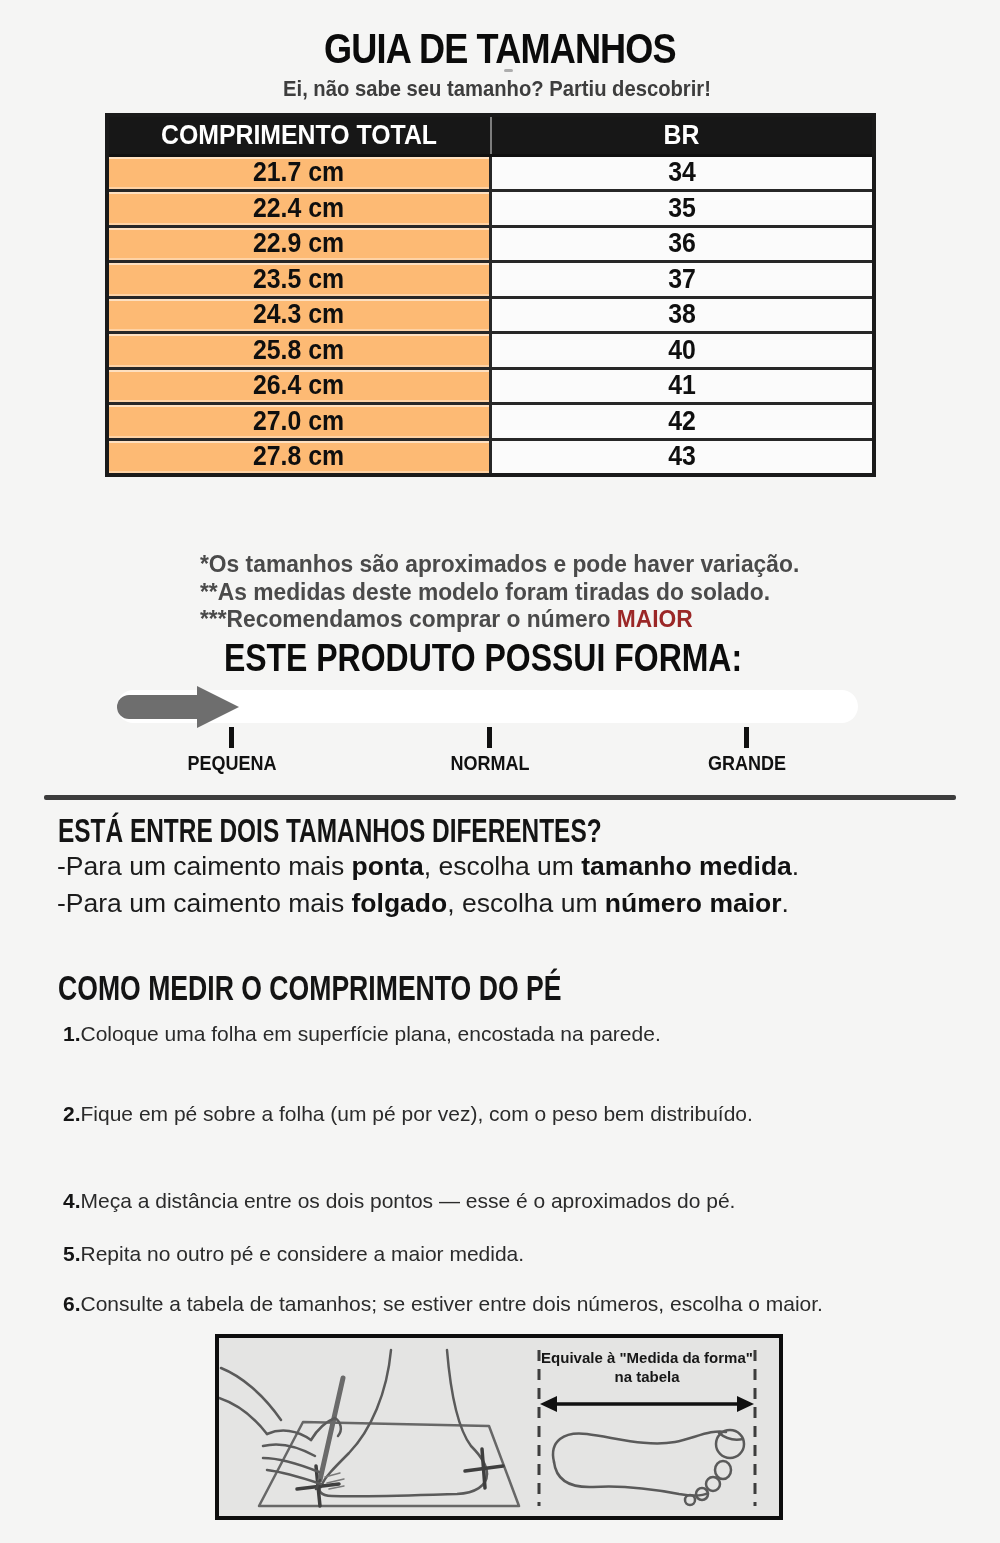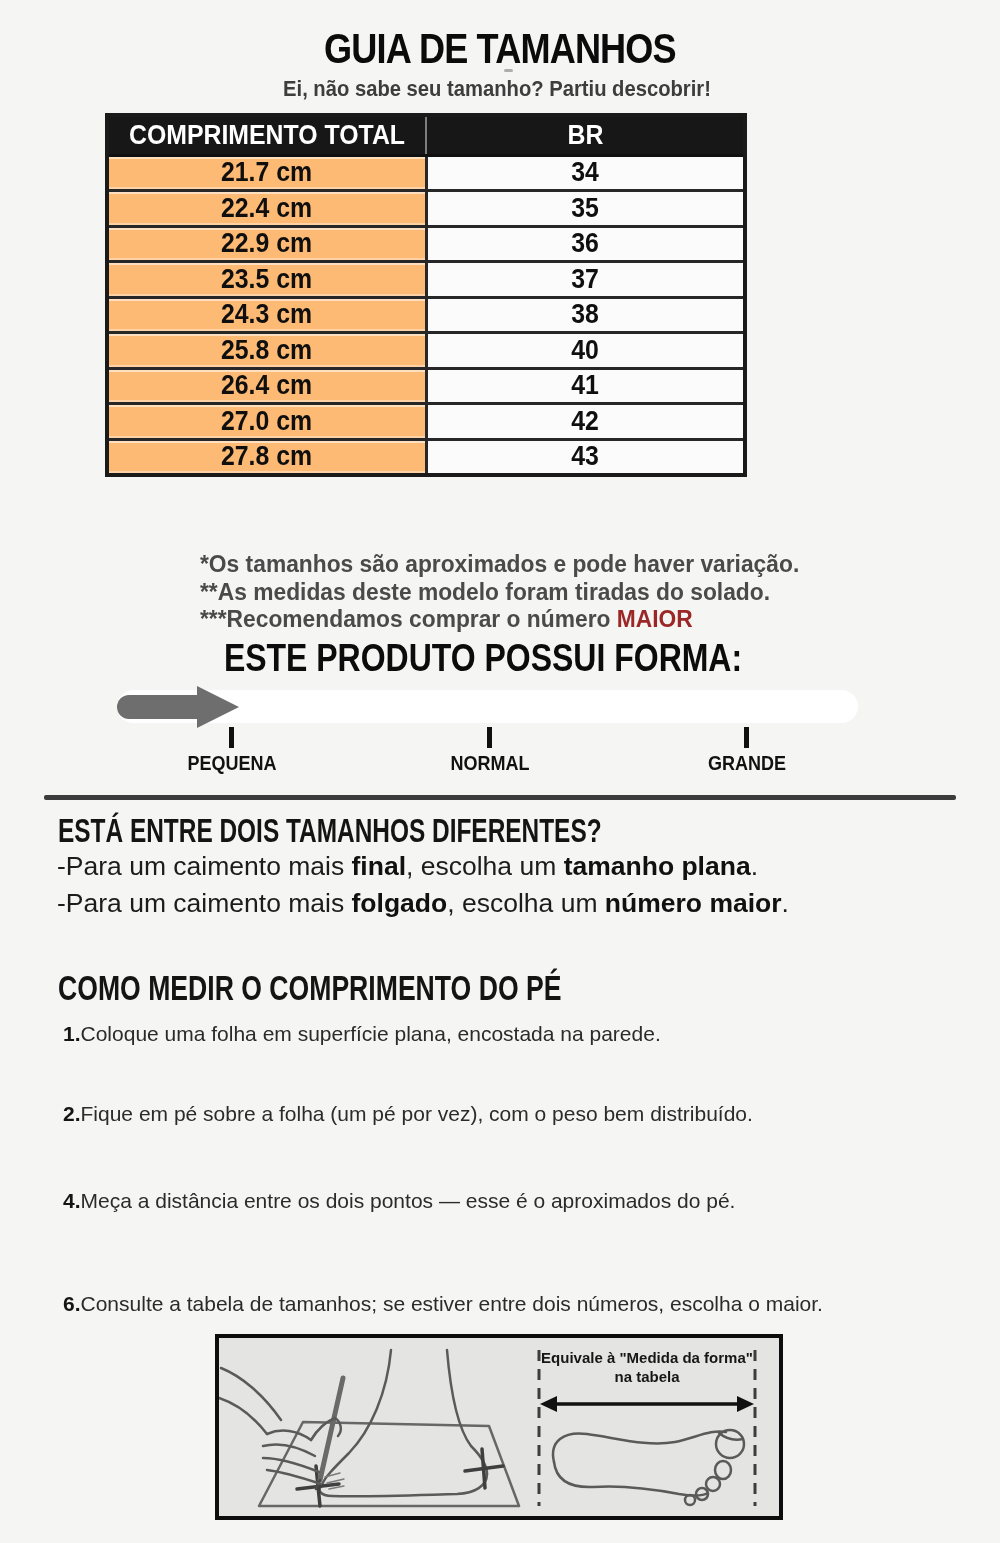--- a/index.html
+++ b/index.html
@@ -22,21 +22,21 @@
     left:504px; top:69px; width:9px; height:3px;
     background:#8f8f8f; border-radius:2px; opacity:.7;
   }
   .page-subtitle {
     left:0; right:6px; top:77px; text-align:center;
     font-size:21.5px; font-weight:700; color:#3d3d3d;
     transform:scaleX(.94); transform-origin:50% 0; white-space:nowrap;
   }
 
   
-  .size-table-wrap { left:105px; top:113px; width:642px; }
+  .size-table-wrap { left:105px; top:113px; width:771px; }
   table.size-table {
     width:100%; border-collapse:collapse; table-layout:fixed;
     border:4px solid #1a1a1a;
   }
   table.size-table th {
     background:#171717; color:#ffffff; height:40px;
     font-size:27px; font-weight:700; text-align:center;
     border-bottom:3px solid #101010;
   }
   table.size-table th:first-child { border-right:2px solid #7d7d7d; }
@@ -194,30 +194,31 @@
   <div class="abs forma-tick" style="left:487px;"></div>
   <div class="abs forma-tick" style="left:744px;"></div>
   <div class="abs forma-label" style="left:142px;">PEQUENA</div>
   <div class="abs forma-label" style="left:400px;">NORMAL</div>
   <div class="abs forma-label" style="left:657px;">GRANDE</div>
 
   <div class="abs section-divider"></div>
 
   <div class="abs fit-heading">ESTÁ ENTRE DOIS TAMANHOS DIFERENTES?</div>
   <div class="abs fit-line" style="top:851px;">
-    <span>-Para um caimento mais </span><b>final</b><span>, escolha um </span><b>tamanho plana</b><span>.</span>
+    <span>-Para um caimento mais </span><b>ponta</b><span>, escolha um </span><b>tamanho medida</b><span>.</span>
   </div>
   <div class="abs fit-line" style="top:888px;">
     <span>-Para um caimento mais </span><b>folgado</b><span>, escolha um </span><b>número maior</b><span>.</span>
   </div>
 
   <div class="abs howto-heading">COMO MEDIR O COMPRIMENTO DO PÉ</div>
   <div class="abs step" style="top:1022px;"><b>1.</b><span>Coloque uma folha em superfície plana, encostada na parede.</span></div>
   <div class="abs step" style="top:1079px;margin-top:23px;"><b>2.</b><span>Fique em pé sobre a folha (um pé por vez), com o peso bem distribuído.</span></div>
   <div class="abs step" style="top:1189px;"><b>4.</b><span>Meça a distância entre os dois pontos — esse é o aproximados do pé.</span></div>
+  <div class="abs step" style="top:1242px;"><b>5.</b><span>Repita no outro pé e considere a maior medida.</span></div>
   <div class="abs step" style="top:1292px;"><b>6.</b><span>Consulte a tabela de tamanhos; se estiver entre dois números, escolha o maior.</span></div>
 
   <div class="abs measure-illustration">
     <svg width="560" height="178" viewBox="0 0 560 178">
 
       <g fill="none" stroke="#676767" stroke-width="2.5" stroke-linecap="round" stroke-linejoin="round">
         <polygon points="40,168 84,84 270,88 300,168"></polygon>
       </g>
 
       <g fill="none" stroke="#5a5a5a" stroke-width="2.5" stroke-linecap="round">

